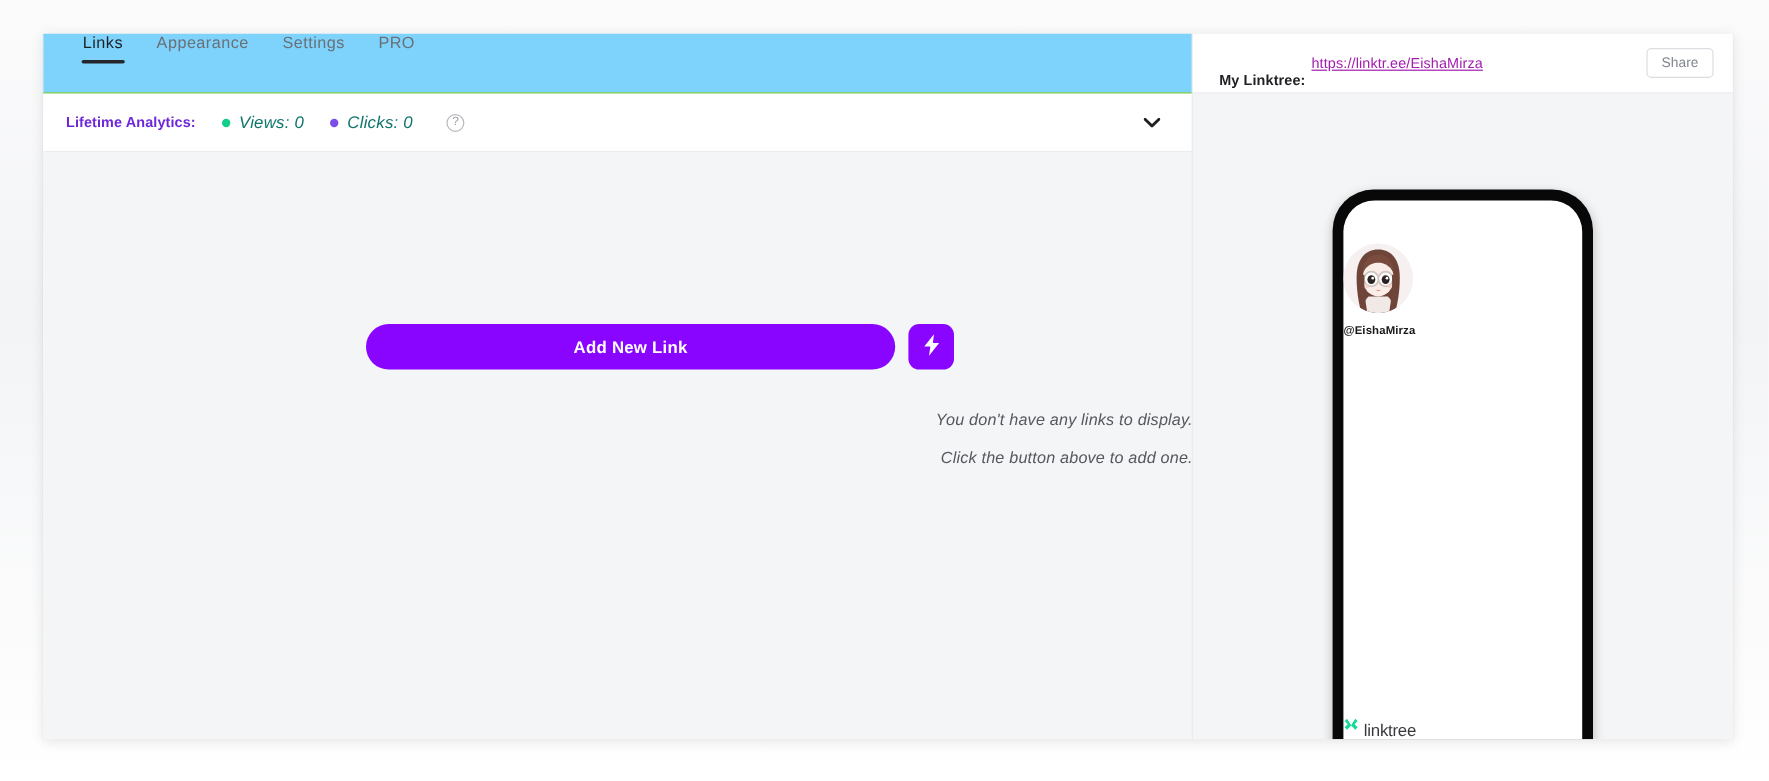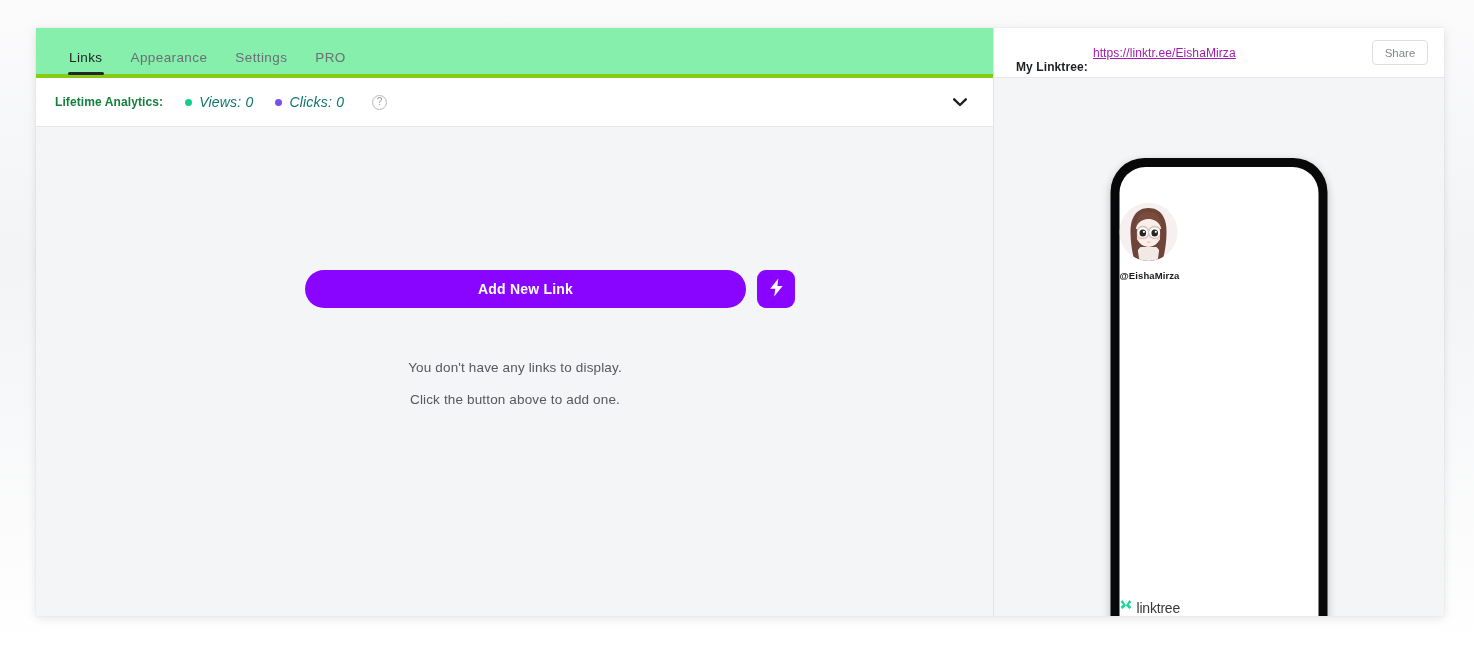--- a/index.html
+++ b/index.html
@@ -44,25 +44,25 @@
     position: relative;
     background: #f4f5f7;
     border-right: 1px solid #e2e4e9;
     display: flex;
     flex-direction: column;
   }
 
   
   #tab-bar {
     height: 50px;
-    background: #86efac;
-    display: flex;
-    align-items: flex-end;
+    background: #7dd3fc;
+    display: flex;
+    align-items: flex-start;
     padding-left: 19px;
-    border-bottom: 4px solid #84cc16;
+    border-bottom: 1px solid #84cc16;
     flex: 0 0 auto;
   }
   .tab {
     position: relative;
     font-size: 13.5px;
     letter-spacing: .4px;
     color: #6b6f76;
     padding: 0 14px 9px 14px;
     cursor: pointer;
     white-space: nowrap;
@@ -84,21 +84,21 @@
     background: #ffffff;
     border-bottom: 1px solid #e6e7ea;
     display: flex;
     align-items: center;
     padding: 0 22px 0 19px;
     flex: 0 0 auto;
   }
   #analytics-label {
     font-size: 12px;
     font-weight: bold;
-    color: #15803d;
+    color: #6d28d9;
     letter-spacing: .1px;
     text-align: center;
   }
   .stat {
     display: flex;
     align-items: center;
     font-size: 14px;
     color: #0f766e;
     margin-left: 22px;
     letter-spacing: .2px;
@@ -166,24 +166,25 @@
     border: none;
     border-radius: 9px;
     cursor: pointer;
     display: flex;
     align-items: center;
     justify-content: center;
   }
 
   #empty-state {
     position: absolute;
-    top: 225px;
+    top: 207px;
     left: 0;
     width: 958px;
-    text-align: center;
+    text-align: right;
+    font-style: italic;
   }
   .empty-line {
     font-size: 13.5px;
     color: #55585e;
     letter-spacing: .15px;
     line-height: 32px;
   }
 
   
   #right-pane {

